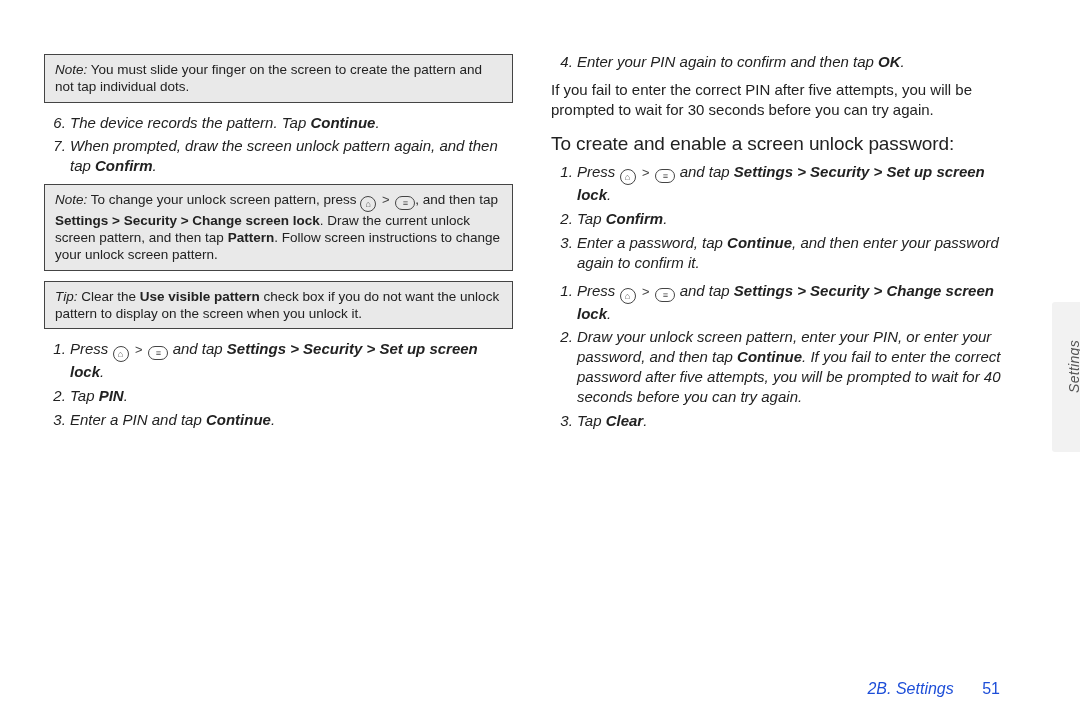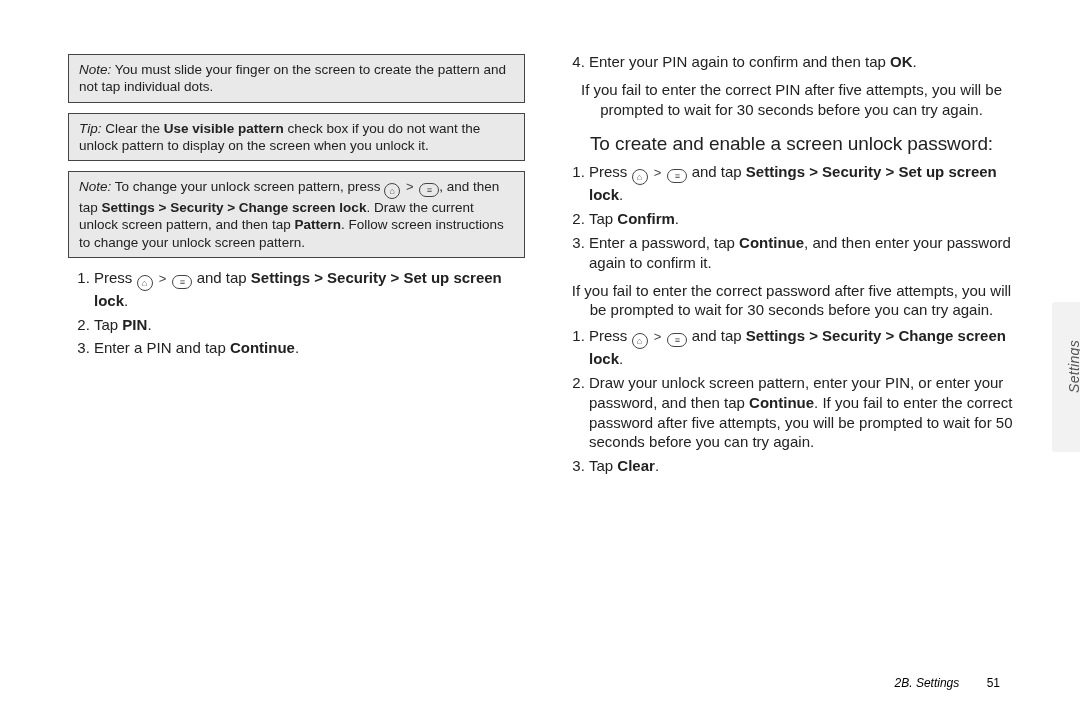--- a/index.html
+++ b/index.html
@@ -7,21 +7,21 @@
     padding: 0;
     width: 1080px;
     height: 720px;
     font-family: Arial, Helvetica, sans-serif;
     color: #222;
     background: #fff;
     position: relative;
   }
   .page {
     display: flex;
-    padding: 48px 60px 20px 68px;
+    padding: 48px 60px 20px 44px;
     gap: 38px;
     height: 610px;
     box-sizing: border-box;
   }
   .col {
     flex: 1;
     font-size: 15px;
     line-height: 1.32;
   }
   .callout {
@@ -38,24 +38,24 @@
   }
   .callout .body {
     display: inline;
   }
   ol {
     margin: 4px 0 8px 4px;
     padding-left: 22px;
   }
   ol li {
     margin-bottom: 4px;
+    font-style: italic;
   }
   p {
     margin: 6px 0;
-    text-align: center;
   }
   .subhead {
     margin-top: 12px;
     margin-bottom: 6px;
     font-size: 19px;
     letter-spacing: -0.1px;
   }
   b { font-weight: bold; }
   .icon-circ {
     display: inline-block;
@@ -107,57 +107,65 @@
     position: absolute;
     right: 0;
     top: 302px;
     width: 28px;
     height: 150px;
     background: #f2f2f2;
     border-radius: 3px 0 0 3px;
   }
   .footer {
     position: absolute;
-    bottom: 30px;
+    bottom: 22px;
     right: 80px;
     font-style: italic;
-    font-size: 12px;
-    color: #000000;
+    font-size: 16px;
+    color: #1d4ed8;
   }
   .footer .pnum {
     font-style: normal;
     margin-left: 24px;
   }
   .bolds-in-body b { font-weight: bold; }
 </style>
 </head>
 <body>
 
 <div class="page">
   <div class="col">
 
     <div class="callout">
       <span class="label">Note:</span>
       <span class="body">You must slide your finger on the screen to create the pattern and not tap individual dots.</span>
     </div>
 
-
-    <div class="callout">
-      <span class="label">Tip:</span>
-      <span>Clear the </span><b>Use visible pattern</b><span> check box if you do not want the unlock pattern to display on the screen when you unlock it.</span>
-    </div>
+    <ol start="6">
+      <li>
+        <span>The device records the pattern. Tap </span><b>Continue</b><span>.</span>
+      </li>
+      <li>
+        <span>When prompted, draw the screen unlock pattern again, and then tap </span><b>Confirm</b><span>.</span>
+      </li>
+    </ol>
 
     <div class="callout bolds-in-body">
       <span class="label">Note:</span>
       <span>To change your unlock screen pattern, press </span>
       <span class="icon-circ">⌂</span>
       <span class="gt">&gt;</span>
       <span class="icon-pill">≡</span><span>, and then tap </span><b>Settings &gt; Security &gt; Change screen lock</b><span>. Draw the current unlock screen pattern, and then tap </span><b>Pattern</b><span>. Follow screen instructions to change your unlock screen pattern.</span>
     </div>
 
+    <div class="callout">
+      <span class="label">Tip:</span>
+      <span>Clear the </span><b>Use visible pattern</b><span> check box if you do not want the unlock pattern to display on the screen when you unlock it.</span>
+    </div>
+
 
 
     <ol>
       <li>
         <span>Press </span>
         <span class="icon-circ">⌂</span>
         <span class="gt">&gt;</span>
         <span class="icon-pill">≡</span>
         <span> and tap </span><b>Settings &gt; Security &gt; Set up screen lock</b><span>.</span>
       </li>
@@ -187,32 +195,31 @@
         <span class="icon-pill">≡</span>
         <span> and tap </span><b>Settings &gt; Security &gt; Set up screen lock</b><span>.</span>
       </li>
       <li>
         <span>Tap </span><b>Confirm</b><span>.</span>
       </li>
       <li>
         <span>Enter a password, tap </span><b>Continue</b><span>, and then enter your password again to confirm it.</span>
       </li>
     </ol>
-    <p>If you fail to enter the correct password after five attempts, you will be prompted to wait for 30 seconds before you can try again.</p>
 
     <ol>
       <li>
         <span>Press </span>
         <span class="icon-circ">⌂</span>
         <span class="gt">&gt;</span>
         <span class="icon-pill">≡</span>
         <span> and tap </span><b>Settings &gt; Security &gt; Change screen lock</b><span>.</span>
       </li>
       <li>
-        <span>Draw your unlock screen pattern, enter your PIN, or enter your password, and then tap </span><b>Continue</b><span>. If you fail to enter the correct password after five attempts, you will be prompted to wait for 50 seconds before you can try again.</span>
+        <span>Draw your unlock screen pattern, enter your PIN, or enter your password, and then tap </span><b>Continue</b><span>. If you fail to enter the correct password after five attempts, you will be prompted to wait for 40 seconds before you can try again.</span>
       </li>
       <li>
         <span>Tap </span><b>Clear</b><span>.</span>
       </li>
     </ol>
   </div>
 </div>
 
 <div class="tab-bg"></div>
 <div class="tab-label">Settings</div>

